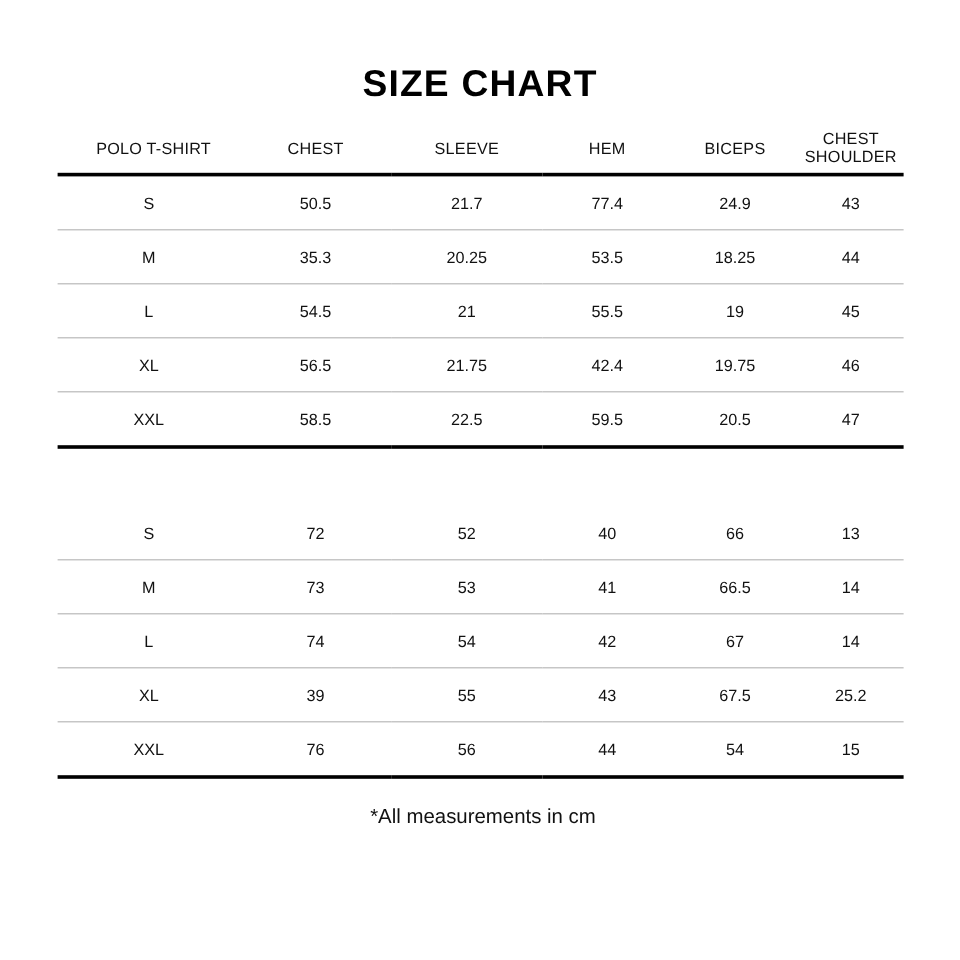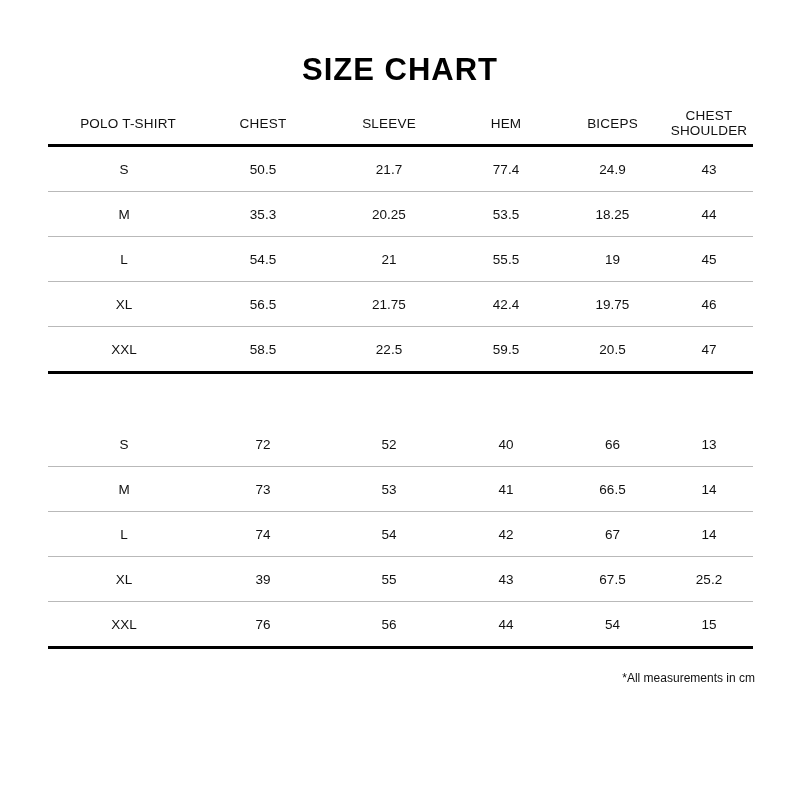--- a/index.html
+++ b/index.html
@@ -71,23 +71,23 @@
   }
   .two-line {
     line-height: 15px;
   }
   .spacer {
     height: 48px;
   }
   .footnote {
     width: 705px;
     margin: 22px auto 12px auto;
-    font-size: 12px;
+    font-size: 17px;
     color: #111;
-    text-align: right;
+    text-align: center;
     padding-left: 2px;
   }
   col.c0 { width: 152px; }
   col.c1 { width: 126px; }
   col.c2 { width: 126px; }
   col.c3 { width: 108px; }
   col.c4 { width: 105px; }
   col.c5 { width: 88px; }
 </style>
 </head>

